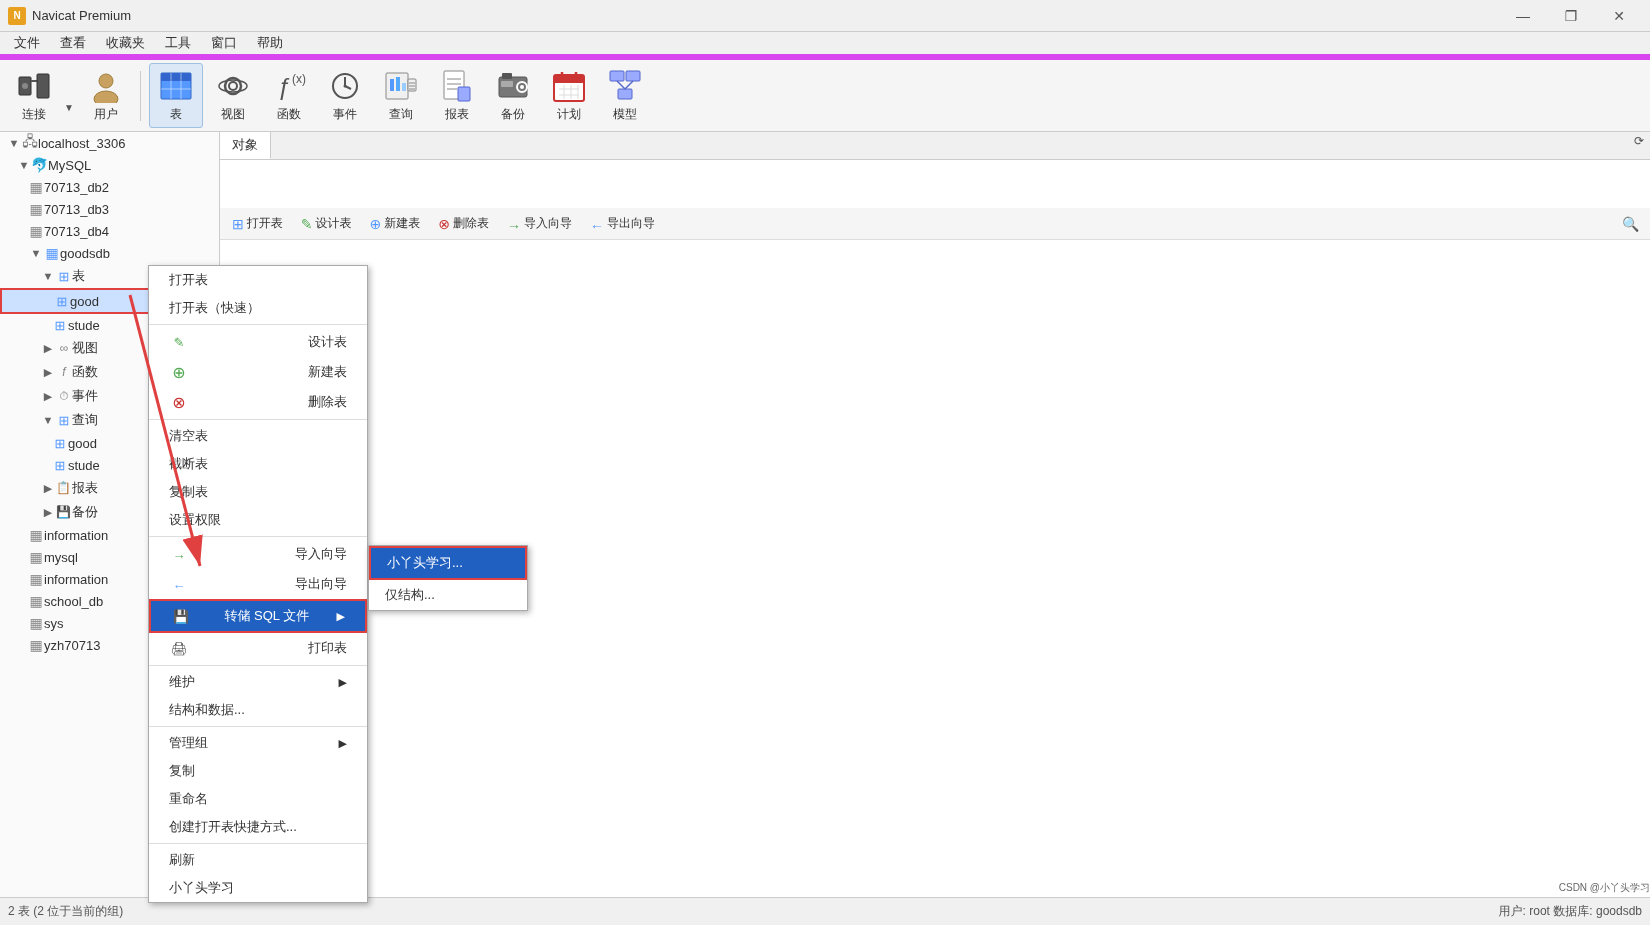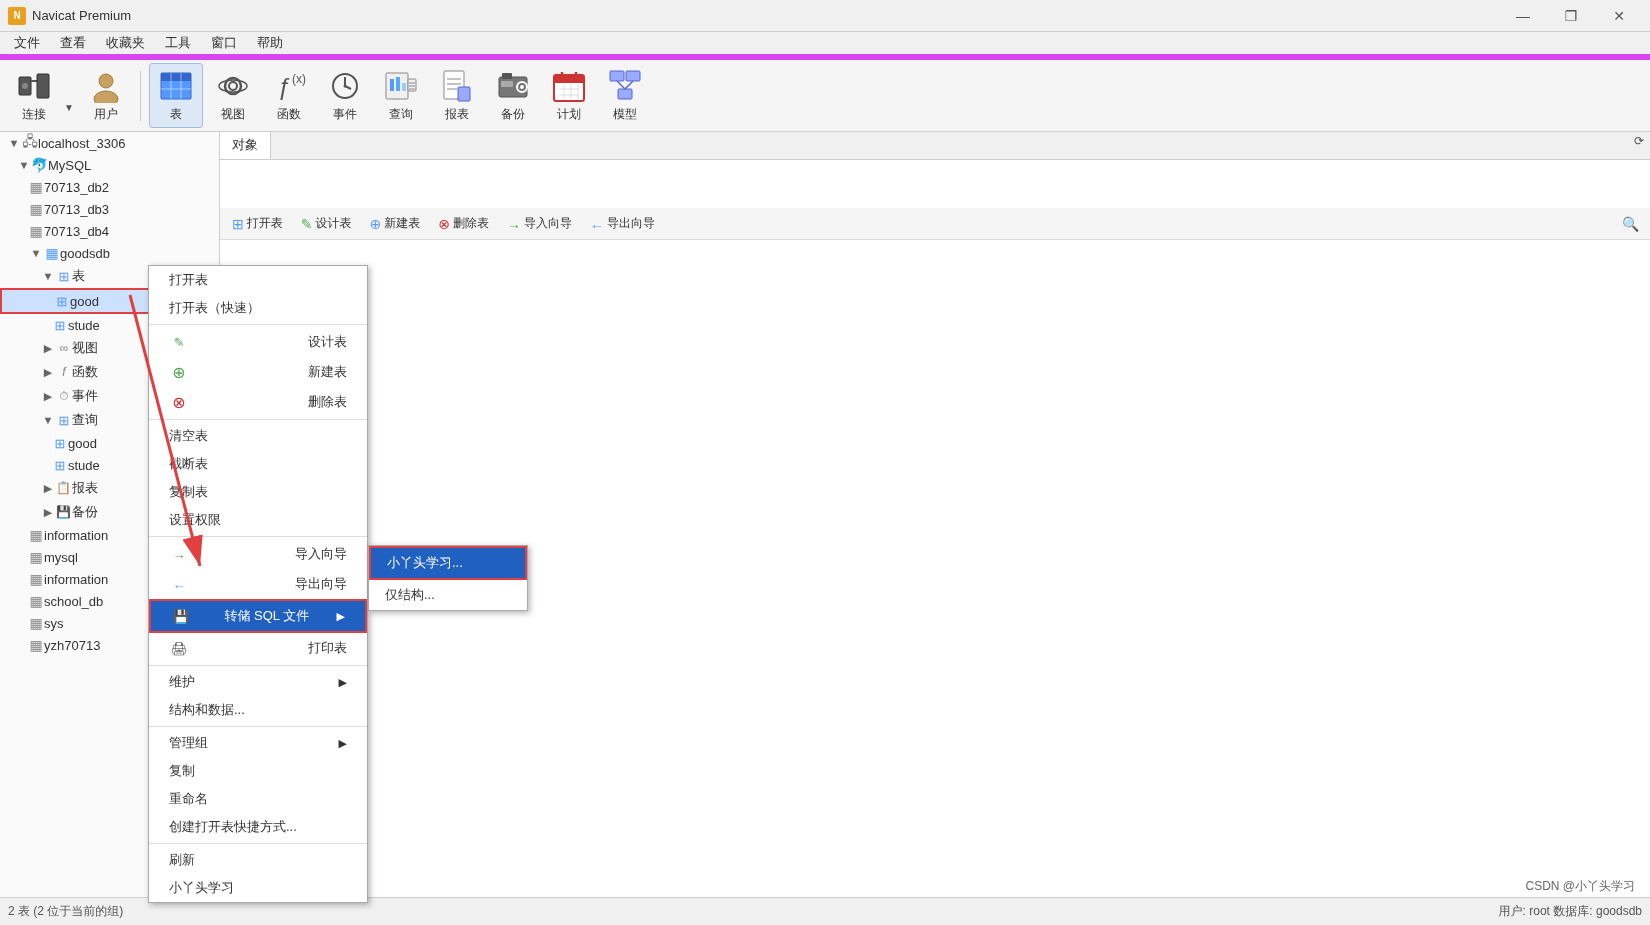--- a/index.html
+++ b/index.html
@@ -70,21 +70,21 @@
 
     
     .sub-context-menu { position: absolute; top: 545px; left: 368px; width: 160px; background: white; border: 1px solid #aaa; box-shadow: 2px 2px 6px rgba(0,0,0,0.3); z-index: 101; font-size: 13px; }
     .sub-ctx-item { padding: 6px 16px; cursor: pointer; color: #333; }
     .sub-ctx-item.highlighted { background: #2060c0; color: white; }
 
     
     .overlay { position: absolute; top: 0; left: 0; width: 1650px; height: 925px; pointer-events: none; z-index: 200; }
 
     
-    .watermark { position: absolute; bottom: 30px; right: 15px; font-size: 12px; color: #666; z-index: 300; }
+    .watermark { position: absolute; bottom: 30px; right: 0; font-size: 10px; color: #666; z-index: 300; }
   </style>
 </head>
 <body>
 
 <div class="title-bar">
   <div class="title-bar-left">
     <div class="title-bar-logo">N</div>
     <span class="title-bar-title">Navicat Premium</span>
   </div>
   <div class="title-bar-controls">

